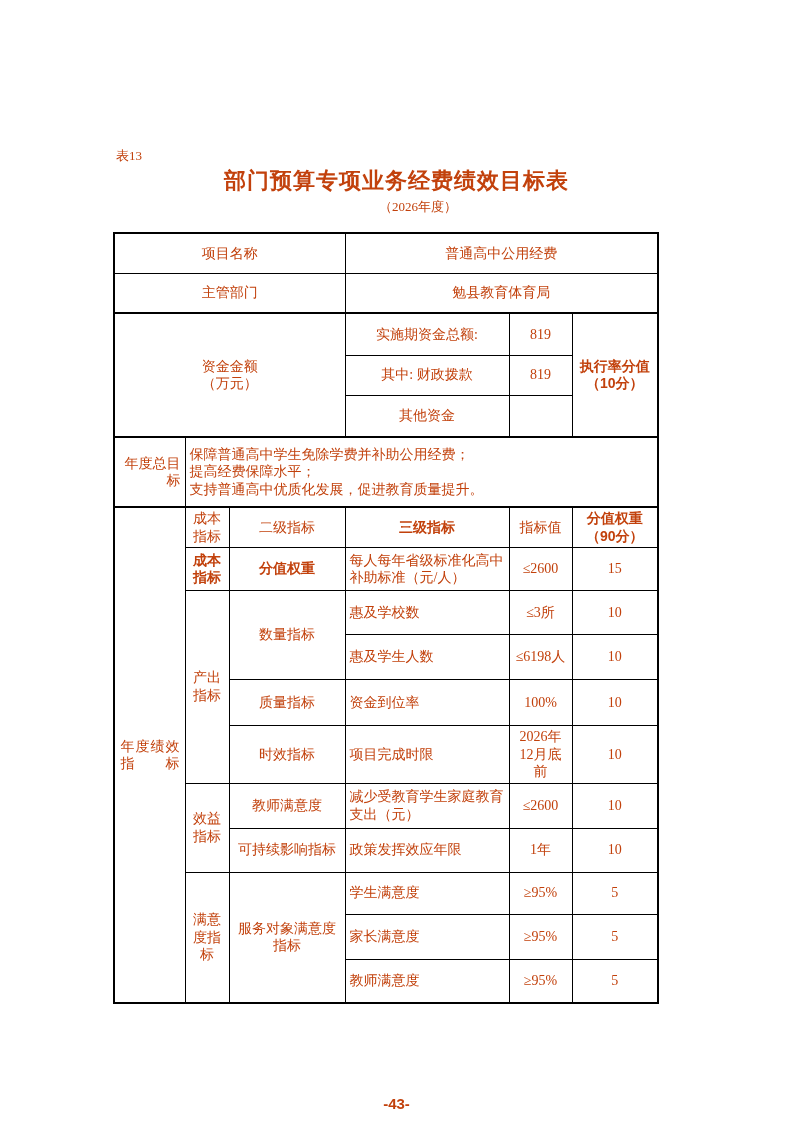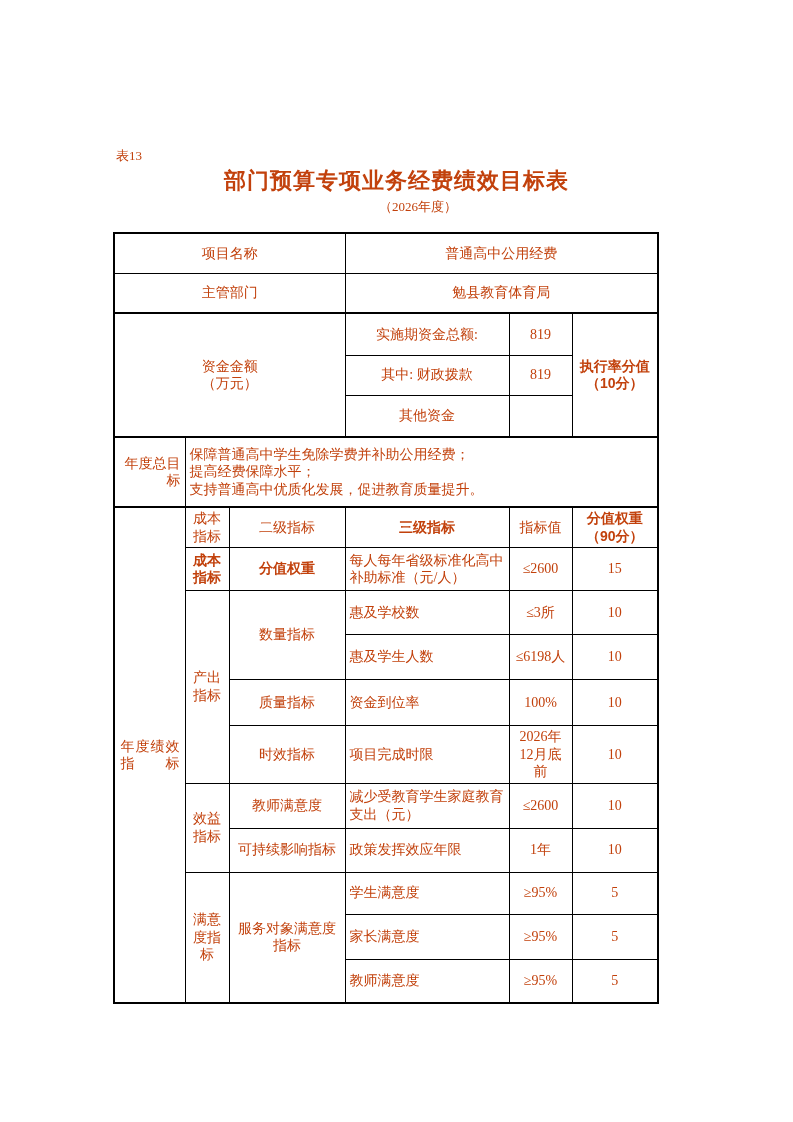--- a/index.html
+++ b/index.html
@@ -182,13 +182,14 @@
       <td class="c">5</td>
     </tr>
     <tr style="height:44px">
       <td colspan="2" class="l3">教师满意度</td>
       <td class="c val">≥95%</td>
       <td class="c">5</td>
     </tr>
   </tbody>
     </table>
 
+  <div class="pagenum">-43-</div>
 </div>
 
 </body></html>

